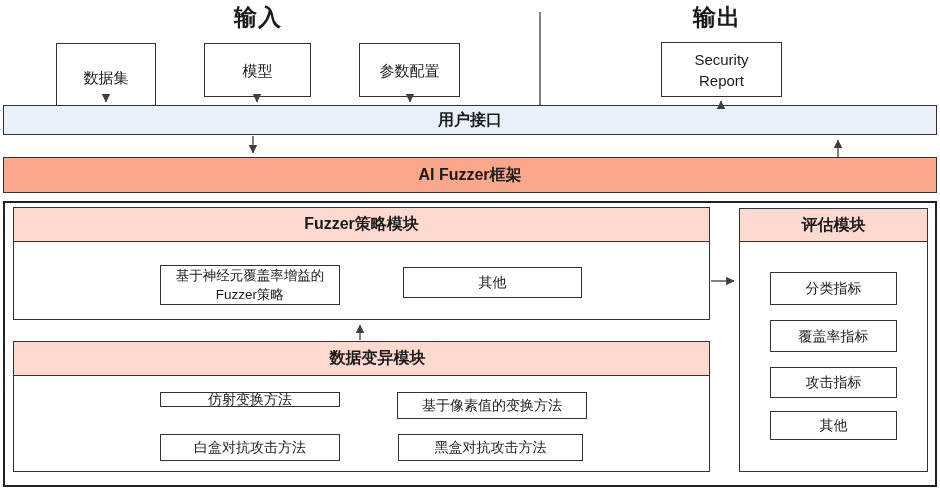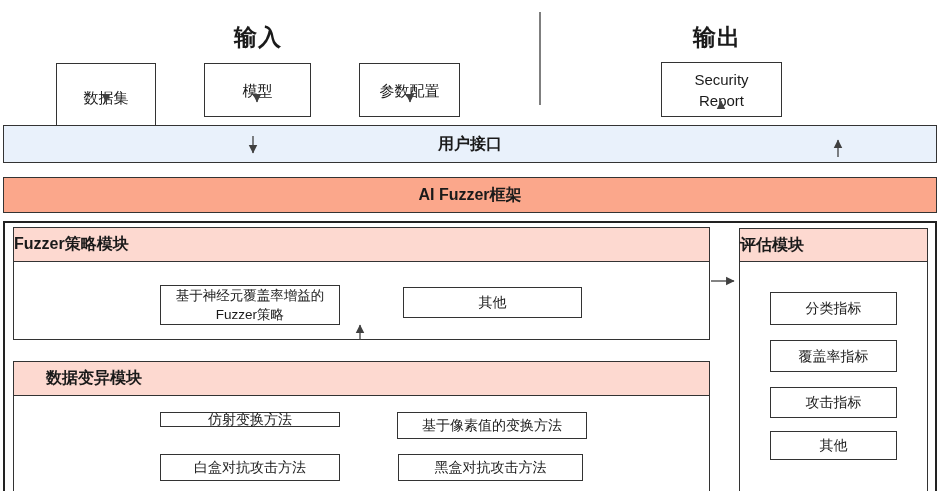--- a/index.html
+++ b/index.html
@@ -11,21 +11,21 @@
   }
   html, body { margin: 0; padding: 0; background: #ffffff; }
   body { font-family: "Liberation Sans", "DejaVu Sans", sans-serif; color: #1a1a1a; }
   #canvas {
     position: relative;
     width: 940px;
     height: 491px;
     background: #ffffff;
     overflow: hidden;
   }
-  .abs { position: absolute; box-sizing: border-box; margin-top: 20px; }
+  .abs { position: absolute; box-sizing: border-box; }
   .heading {
     font-size: 23px;
     font-weight: bold;
     text-align: center;
     letter-spacing: 1px;
   }
   .io-box {
     background: #ffffff;
     border: 1px solid var(--border-dark);
     display: flex;
@@ -52,20 +52,21 @@
   }
   .module {
     border: 1.5px solid var(--border-dark);
     background: #ffffff;
   }
   .module-header {
     background: var(--pink);
     border-bottom: 1.5px solid var(--border-dark);
     display: flex;
     align-items: center;
+    justify-content: center;
     font-size: 16px;
     font-weight: bold;
   }
   .inner-box {
     background: #ffffff;
     border: 1px solid var(--border-dark);
     display: flex;
     align-items: center;
     justify-content: center;
     font-size: 14px;
@@ -83,21 +84,21 @@
   <div class="abs heading" style="left:158px; top:2px; width:200px;">输入</div>
   <div class="abs heading" style="left:617px; top:2px; width:200px;">输出</div>
 
   <div class="abs io-box" style="left:56px; top:43px; width:100px; height:68px;text-align:right;">数据集</div>
   <div class="abs io-box" style="left:204px; top:43px; width:107px; height:54px;text-align:right;">模型</div>
   <div class="abs io-box" style="left:359px; top:43px; width:101px; height:54px;text-align:right;">参数配置</div>
 
   <div class="abs io-box pre" style="left:661px; top:42px; width:121px; height:55px;">Security
 Report</div>
 
-  <div class="abs bar bar-blue" style="left:3px; top:105px; width:934px; height:38px;">
+  <div class="abs bar bar-blue" style="left:3px; top:105px; width:934px; height:30px;">
     <span>用户接口</span>
   </div>
 
   <div class="abs bar bar-salmon" style="left:3px; top:157px; width:934px; height:36px;">
     <span>AI Fuzzer框架</span>
   </div>
 
   <div class="abs outer-frame" style="left:3px; top:201px; width:934px; height:286px;"></div>
 
   <div class="abs module" style="left:13px; top:207px; width:697px; height:113px;">

